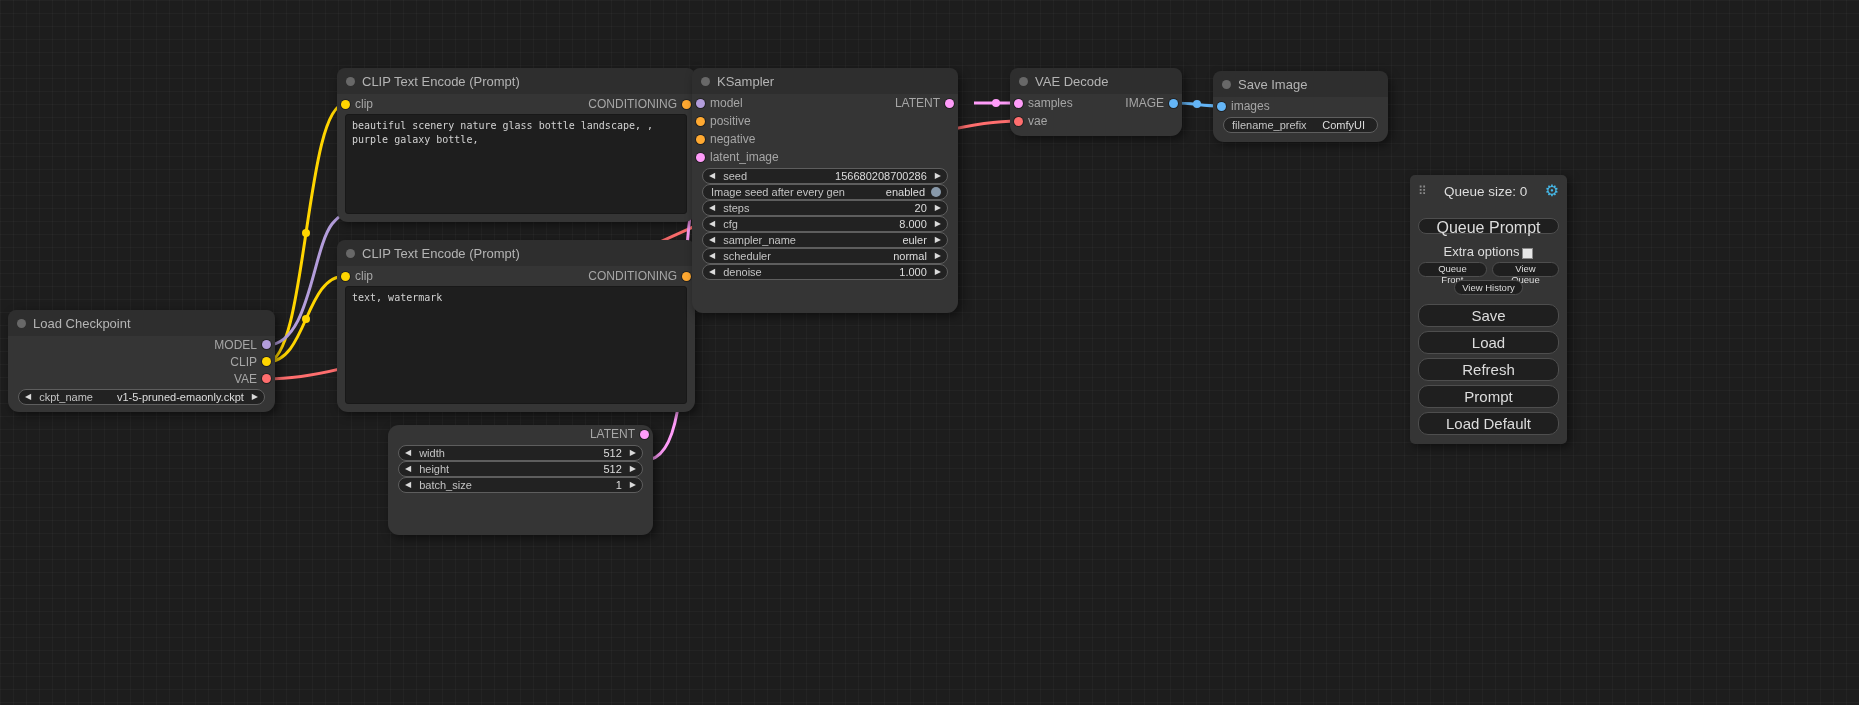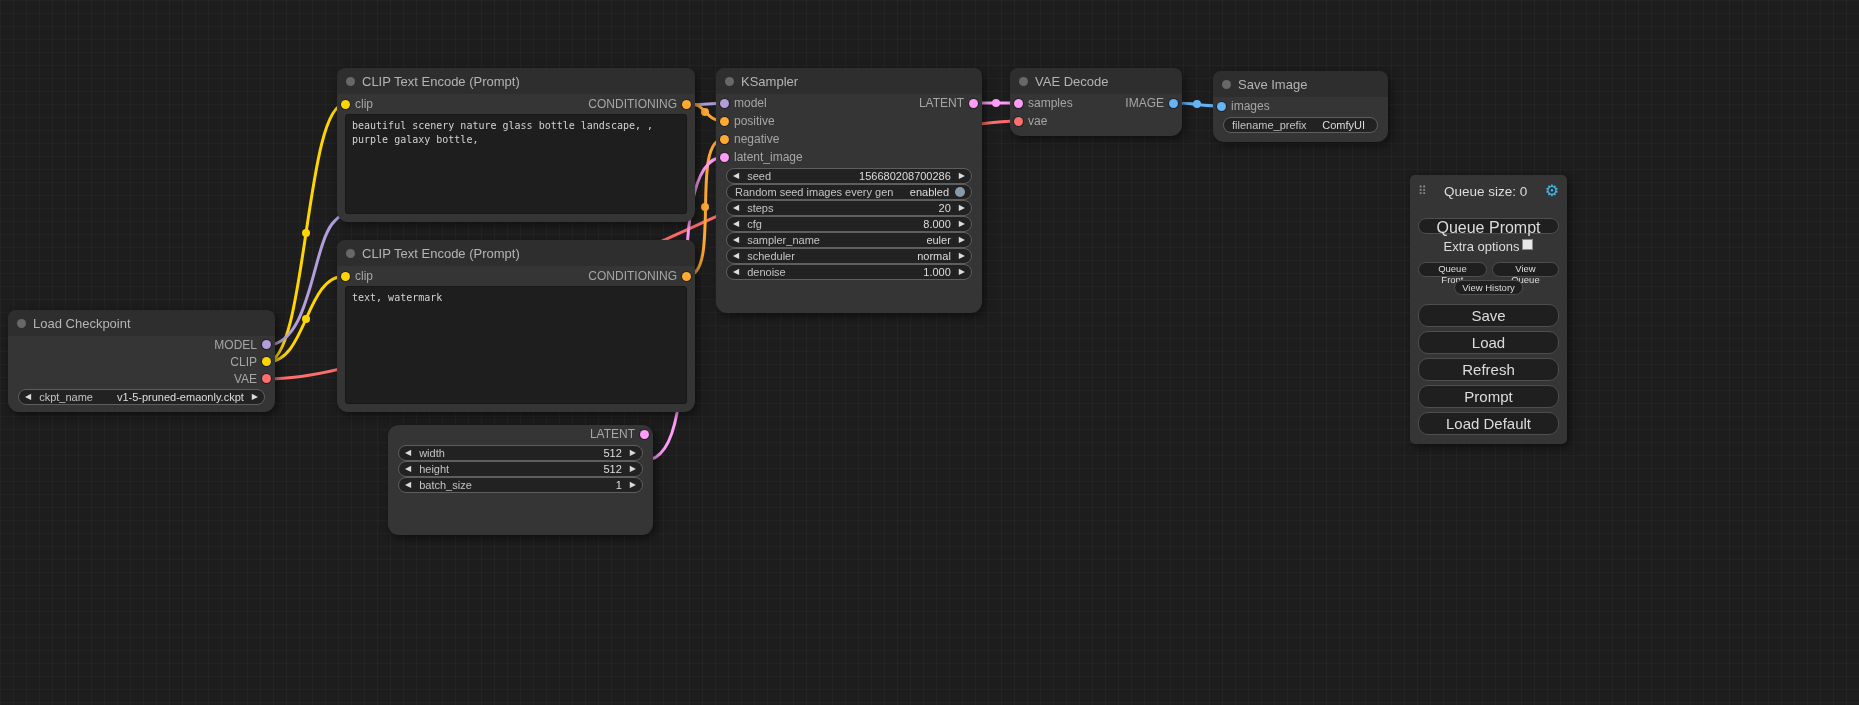--- a/index.html
+++ b/index.html
@@ -56,21 +56,21 @@
           background:#353535; border-radius:5px; padding:5px 8px 9px;
           box-shadow:3px 3px 10px rgba(0,0,0,0.5); color:#dddddd;
           display:flex; flex-direction:column; }
   .menu-header { display:flex; align-items:center; justify-content:space-between; height:22px; }
   .drag-handle { color:#8a8a8a; font-size:12px; cursor:grab; }
   .queue-size { font-size:13.5px; color:#dddddd; }
   .gear { color:var(--c-accent); font-size:16px; cursor:pointer; line-height:1; }
   .btn { background:#1f1f1f; border:1px solid #4e4e4e; color:#dddddd;
          border-radius:9px; cursor:pointer; font-family:inherit; }
   .btn-queue { height:16px; font-size:16px; margin:16px 0 5px; width:100%; }
-  .extra-row { display:flex; align-items:flex-start; justify-content:center; gap:3px;
+  .extra-row { display:flex; align-items:flex-end; justify-content:center; gap:3px;
                height:20px; font-size:13px; }
   .checkbox { width:11px; height:11px; background:#e8e8e8; border:1px solid #8a8a8a; cursor:pointer; }
   .small-row { display:flex; justify-content:center; gap:5px; margin-top:3px; }
   .btn-small { font-size:9.5px; padding:0 7px; border-radius:8px; height:15px; }
   .actions { display:flex; flex-direction:column; gap:4px; margin-top:9px; }
   .btn-action { height:23px; font-size:15px; border-radius:10px; width:100%; }
 </style>
 </head>
 <body>
 
@@ -188,21 +188,21 @@
       </div>
       <div class="widget">
         <span class="arr">◀</span>
         <span class="wlabel">batch_size</span>
         <span class="wvalue">1</span>
         <span class="arr">▶</span>
       </div>
     </div>
   </div>
 
-  <div class="node" style="left:716px;top:68px;width:266px;height:245px">
+  <div class="node" style="left:692px;top:68px;width:266px;height:245px">
     <div class="ntitle">
       <span class="tdot"></span>
       <span>KSampler</span>
     </div>
     <div class="srow h18">
       <div class="slot in">
         <span class="port model"></span>
         <span>model</span>
       </div>
       <div class="slot out">
@@ -229,21 +229,21 @@
     </div>
       </div>
     <div class="widgets">
       <div class="widget">
         <span class="arr">◀</span>
         <span class="wlabel">seed</span>
         <span class="wvalue">156680208700286</span>
         <span class="arr">▶</span>
       </div>
       <div class="widget toggle">
-        <span class="wlabel">Random seed images every gen</span>
+        <span class="wlabel">Image seed after every gen</span>
         <span class="wvalue">enabled</span>
         <span class="tgl-dot"></span>
       </div>
       <div class="widget">
         <span class="arr">◀</span>
         <span class="wlabel">steps</span>
         <span class="wvalue">20</span>
         <span class="arr">▶</span>
       </div>
       <div class="widget">

